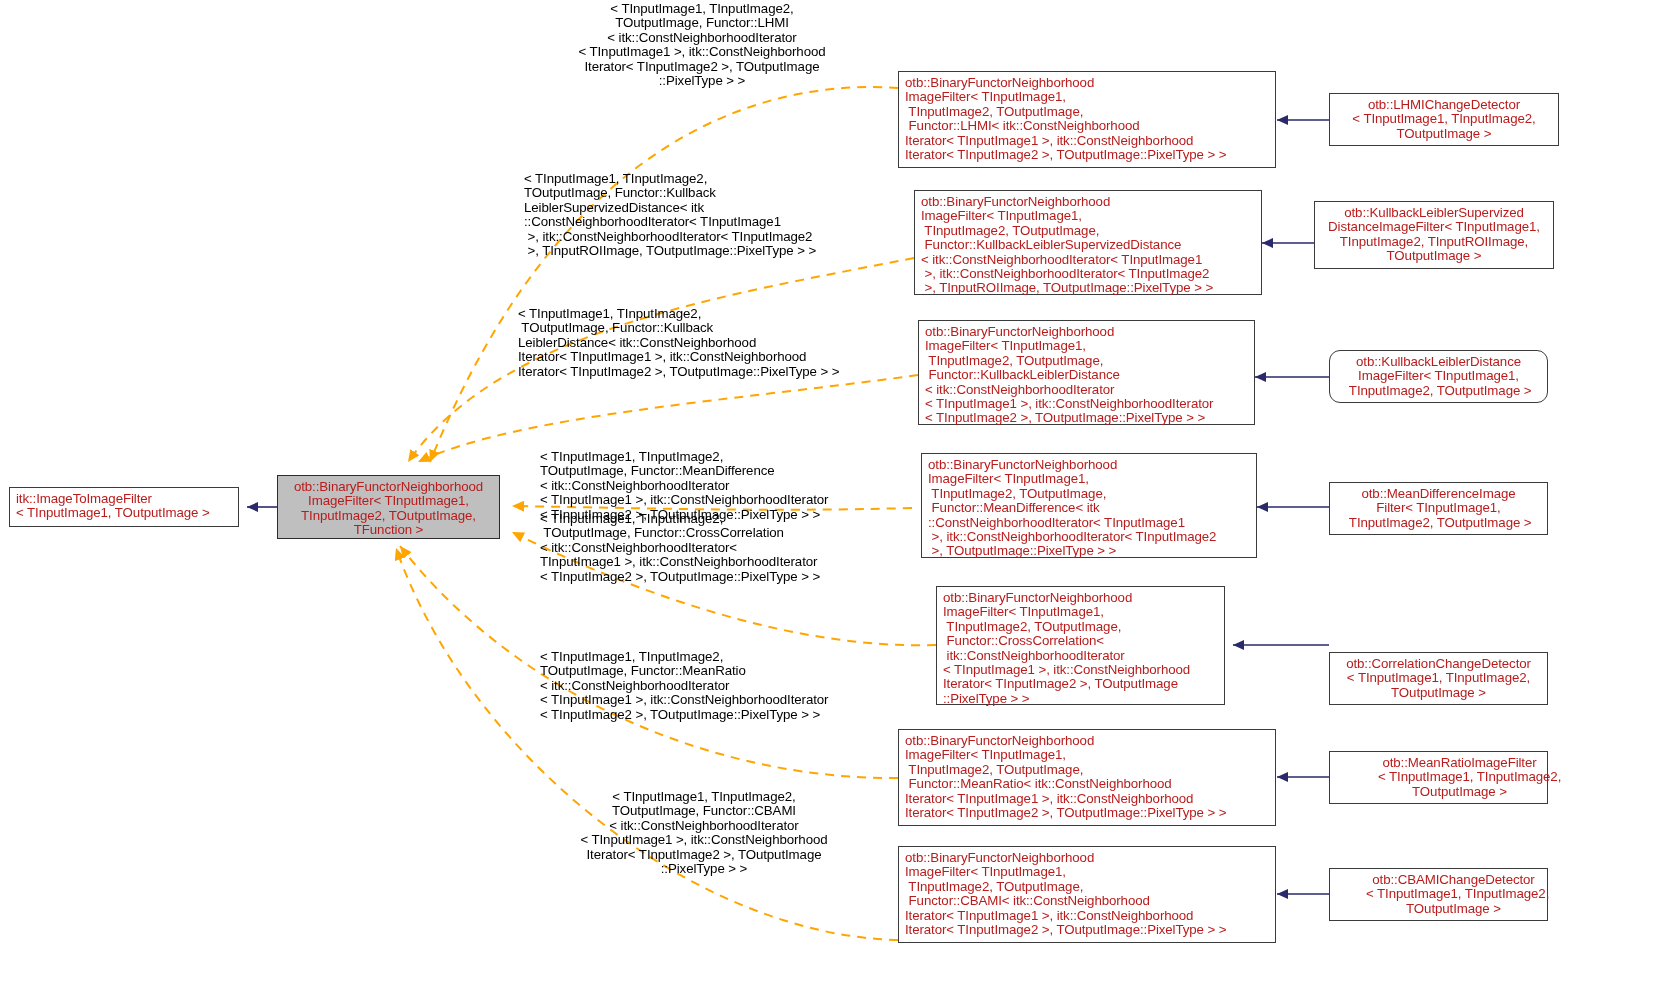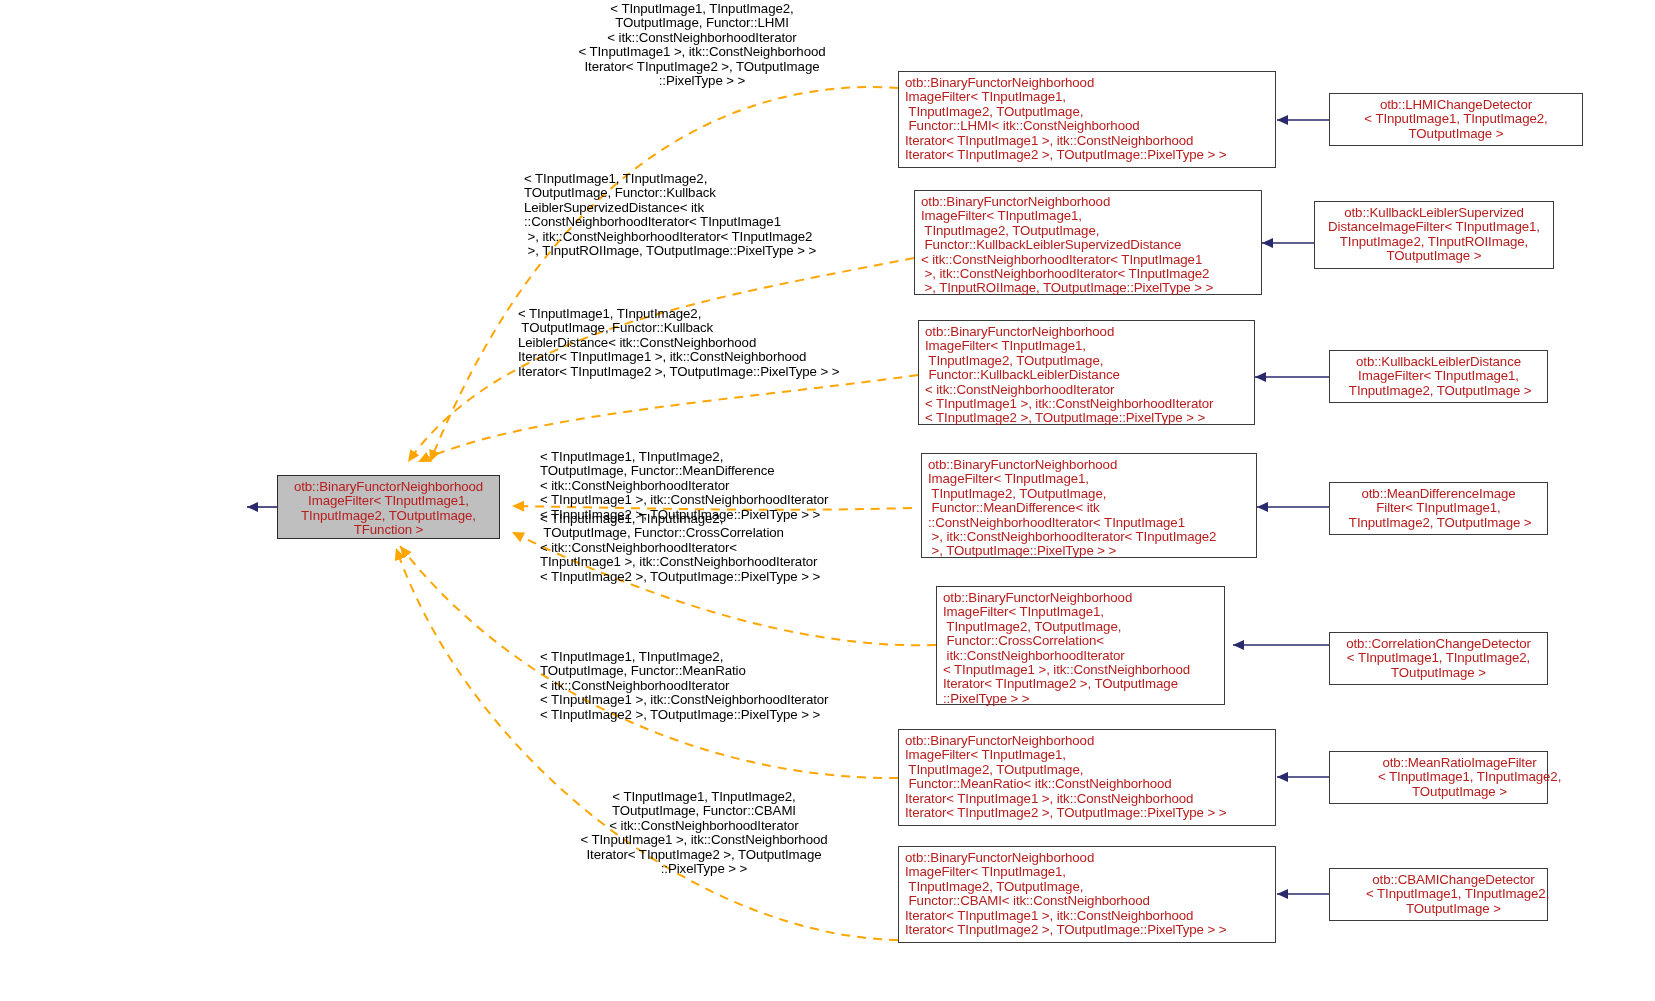--- a/index.html
+++ b/index.html
@@ -87,34 +87,36 @@
       <path d="M898,88 C760,78 560,140 430,462" marker-end="url(#arrow-orange)"></path>
       <path d="M914,258 C720,296 500,330 408,462" marker-end="url(#arrow-orange)"></path>
       <path d="M918,375 C740,400 520,414 418,462" marker-end="url(#arrow-orange)"></path>
       <path d="M912,508 C760,512 640,508 512,506" marker-end="url(#arrow-orange)"></path>
       <path d="M936,645 C800,650 640,596 512,532" marker-end="url(#arrow-orange)"></path>
       <path d="M898,778 C720,780 520,700 400,546" marker-end="url(#arrow-orange)"></path>
       <path d="M898,940 C700,936 470,760 396,548" marker-end="url(#arrow-orange)"></path>
     </g>
   </svg>
 
+  <div class="node left-text" style="left:9px; top:487px; width:230px; height:40px;">itk::ImageToImageFilter
+&lt; TInputImage1, TOutputImage &gt;</div>
 
   <div class="node highlight center-text" style="left:277px; top:475px; width:223px; height:64px;">otb::BinaryFunctorNeighborhood
 ImageFilter&lt; TInputImage1,
 TInputImage2, TOutputImage,
 TFunction &gt;</div>
 
   <div class="node left-text" style="left:898px; top:71px; width:378px; height:97px;">otb::BinaryFunctorNeighborhood
 ImageFilter&lt; TInputImage1,
  TInputImage2, TOutputImage,
  Functor::LHMI&lt; itk::ConstNeighborhood
 Iterator&lt; TInputImage1 &gt;, itk::ConstNeighborhood
 Iterator&lt; TInputImage2 &gt;, TOutputImage::PixelType &gt; &gt;</div>
 
-  <div class="node center-text" style="left:1329px; top:93px; width:254px; height:53px;">otb::LHMIChangeDetector
+  <div class="node center-text" style="left:1329px; top:93px; width:230px; height:53px;">otb::LHMIChangeDetector
 &lt; TInputImage1, TInputImage2,
 TOutputImage &gt;</div>
 
   <div class="node left-text" style="left:914px; top:190px; width:348px; height:105px;">otb::BinaryFunctorNeighborhood
 ImageFilter&lt; TInputImage1,
  TInputImage2, TOutputImage,
  Functor::KullbackLeiblerSupervizedDistance
 &lt; itk::ConstNeighborhoodIterator&lt; TInputImage1
  &gt;, itk::ConstNeighborhoodIterator&lt; TInputImage2
  &gt;, TInputROIImage, TOutputImage::PixelType &gt; &gt;</div>
@@ -125,21 +127,21 @@
 TOutputImage &gt;</div>
 
   <div class="node left-text" style="left:918px; top:320px; width:337px; height:105px;">otb::BinaryFunctorNeighborhood
 ImageFilter&lt; TInputImage1,
  TInputImage2, TOutputImage,
  Functor::KullbackLeiblerDistance
 &lt; itk::ConstNeighborhoodIterator
 &lt; TInputImage1 &gt;, itk::ConstNeighborhoodIterator
 &lt; TInputImage2 &gt;, TOutputImage::PixelType &gt; &gt;</div>
 
-  <div class="node center-text" style="left:1329px; top:350px; width:219px; height:53px;">otb::KullbackLeiblerDistance
+  <div class="node center-text" style="left:1329px; top:350px; width:219px; height:53px;border-radius:11px;">otb::KullbackLeiblerDistance
 ImageFilter&lt; TInputImage1,
  TInputImage2, TOutputImage &gt;</div>
 
   <div class="node left-text" style="left:921px; top:453px; width:336px; height:105px;">otb::BinaryFunctorNeighborhood
 ImageFilter&lt; TInputImage1,
  TInputImage2, TOutputImage,
  Functor::MeanDifference&lt; itk
 ::ConstNeighborhoodIterator&lt; TInputImage1
  &gt;, itk::ConstNeighborhoodIterator&lt; TInputImage2
  &gt;, TOutputImage::PixelType &gt; &gt;</div>
@@ -150,21 +152,21 @@
 
   <div class="node left-text" style="left:936px; top:586px; width:289px; height:119px;">otb::BinaryFunctorNeighborhood
 ImageFilter&lt; TInputImage1,
  TInputImage2, TOutputImage,
  Functor::CrossCorrelation&lt;
  itk::ConstNeighborhoodIterator
 &lt; TInputImage1 &gt;, itk::ConstNeighborhood
 Iterator&lt; TInputImage2 &gt;, TOutputImage
 ::PixelType &gt; &gt;</div>
 
-  <div class="node center-text" style="left:1329px; top:632px; width:219px; height:53px;">otb::CorrelationChangeDetector
+  <div class="node center-text" style="left:1329px; top:652px; width:219px; height:53px;">otb::CorrelationChangeDetector
 &lt; TInputImage1, TInputImage2,
 TOutputImage &gt;</div>
 
   <div class="node left-text" style="left:898px; top:729px; width:378px; height:97px;">otb::BinaryFunctorNeighborhood
 ImageFilter&lt; TInputImage1,
  TInputImage2, TOutputImage,
  Functor::MeanRatio&lt; itk::ConstNeighborhood
 Iterator&lt; TInputImage1 &gt;, itk::ConstNeighborhood
 Iterator&lt; TInputImage2 &gt;, TOutputImage::PixelType &gt; &gt;</div>
 

